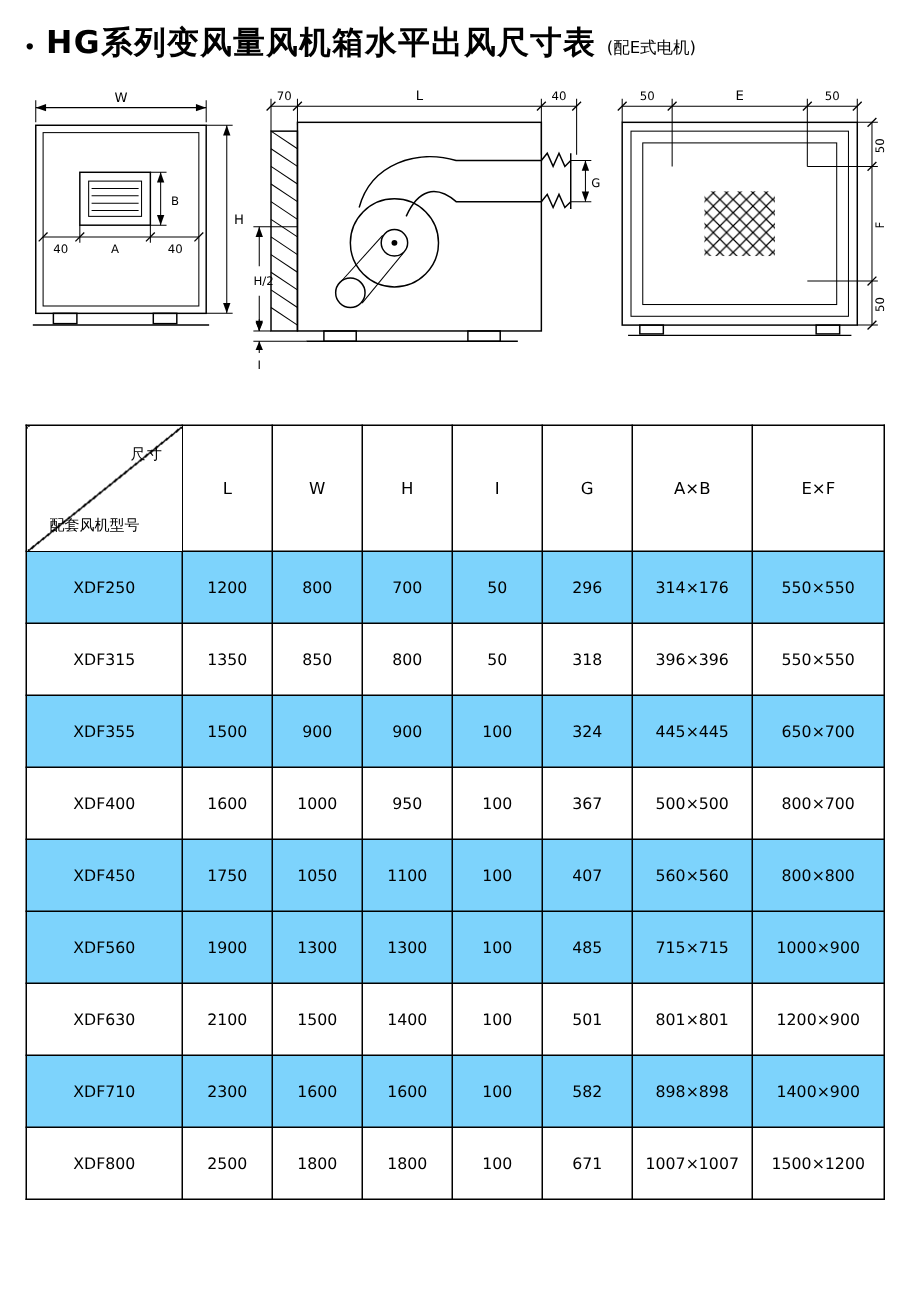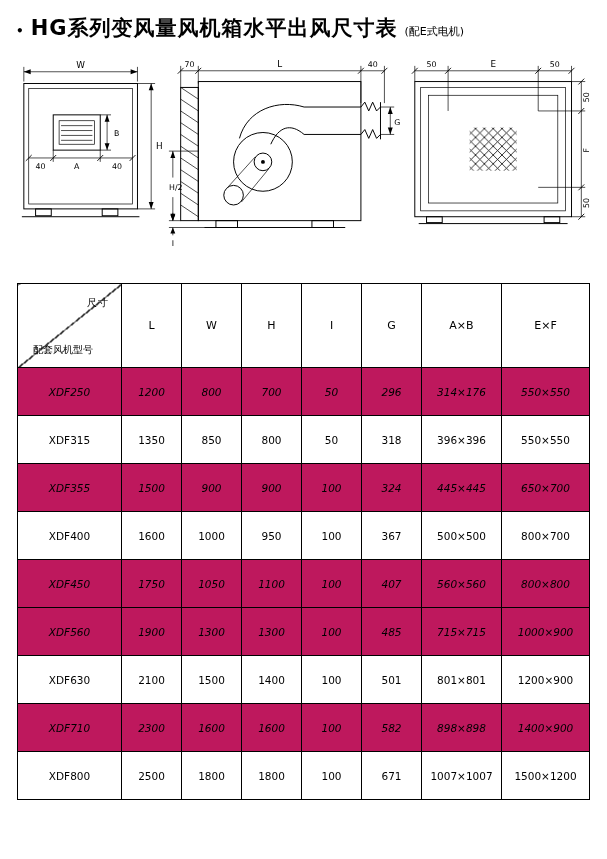--- a/index.html
+++ b/index.html
@@ -31,21 +31,21 @@
   table {
     border-collapse:collapse; width:572px; margin:22px auto 0 auto;
     table-layout:fixed;
   }
   th, td {
     border:1px solid #000; text-align:center; vertical-align:middle;
     font-weight:normal; font-size:10.5px; padding:0; background:#fff;
   }
   thead th { height:84px; font-size:11px; }
   tbody td { height:48px; }
-  tr.shade td { background:#be185d;font-style:italic; }
+  tr.shade td { background:#7dd3fc; }
 
   .corner {
     position:relative;
     background:linear-gradient(to bottom right,
       #fff calc(50% - 0.6px), #000 calc(50% - 0.6px),
       #000 calc(50% + 0.6px), #fff calc(50% + 0.6px));
   }
   .corner-top    { position:absolute; top:12px;  right:12px; font-size:10px; letter-spacing:1px; }
   .corner-bottom { position:absolute; bottom:10px; left:15px; font-size:10px; }
 </style>

